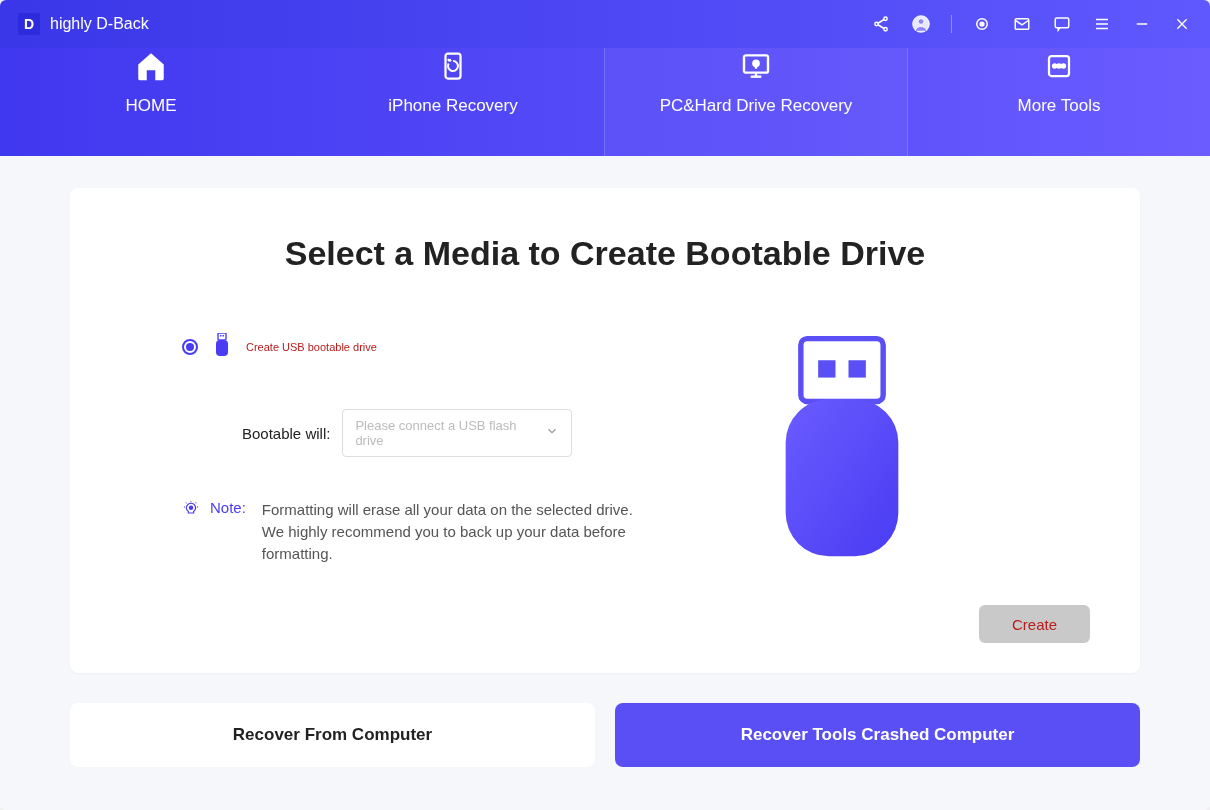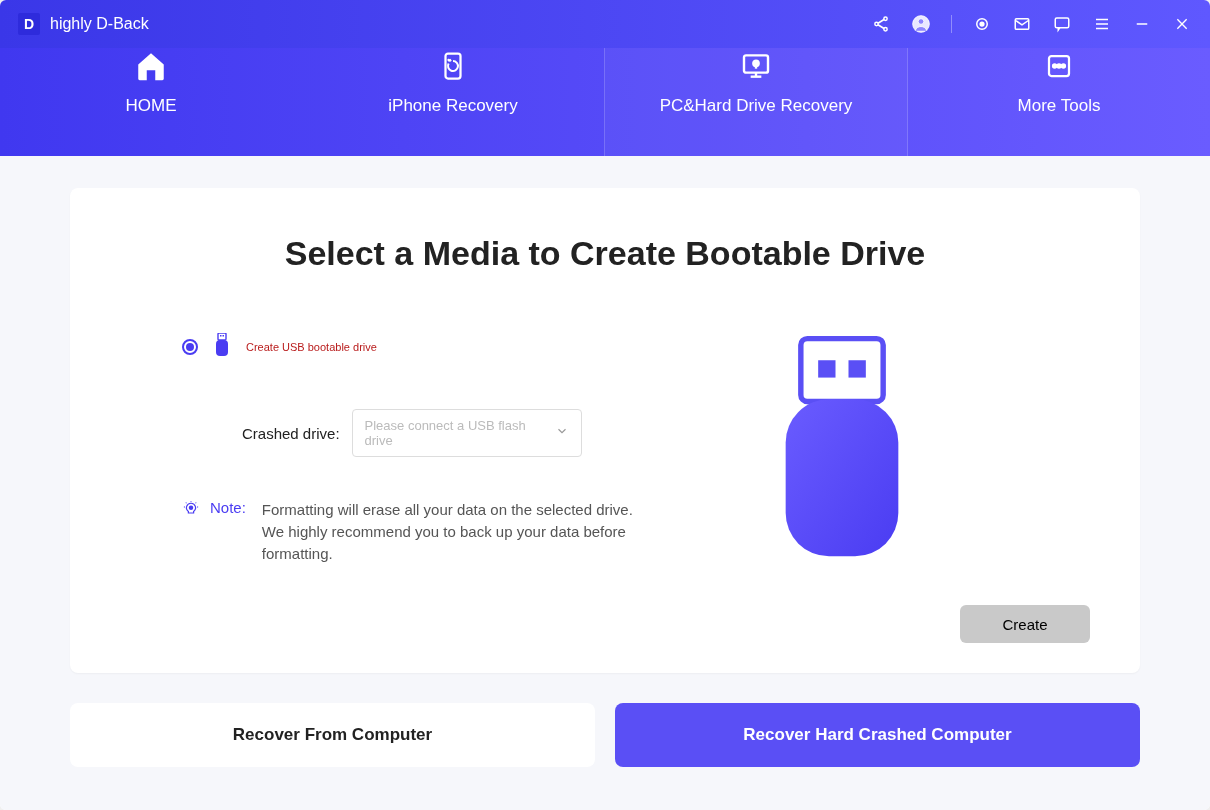--- a/index.html
+++ b/index.html
@@ -109,22 +109,22 @@
   .note-icon { color: #4a3cf2; flex-shrink: 0; margin-top: 2px; }
   .note-label { color: #4a3cf2; font-weight: 500; margin-right: 6px; white-space: nowrap; }
   .note-text { color: #555; line-height: 1.45; }
 
   .usb-big { width: 130px; height: 230px; }
 
   .card-footer {
     display: flex; justify-content: flex-end; margin-top: 38px;
   }
   .create-btn {
-    width: 130px; height: 38px; border-radius: 6px;
-    background: #c9c9c9; color: #000000; font-size: 15px;
+    width: 111px; height: 38px; border-radius: 6px;
+    background: #c9c9c9; color: #b91c1c; font-size: 15px;
     display: inline-flex; align-items: center; justify-content: center;
     cursor: not-allowed;
   }
 
   .bottom-row {
     display: flex; gap: 20px; height: 64px;
   }
   .big-btn {
     flex: 1; border-radius: 8px; display: flex; align-items: center; justify-content: center;
     font-size: 17px; font-weight: 700; cursor: pointer;
@@ -255,21 +255,21 @@
                 <rect x="4" y="0" width="8" height="7" rx="1" fill="none" stroke="#4a3cf2" stroke-width="1.4"></rect>
                 <rect x="6" y="2" width="1.5" height="1.5" fill="#4a3cf2"></rect>
                 <rect x="8.5" y="2" width="1.5" height="1.5" fill="#4a3cf2"></rect>
                 <rect x="2" y="7" width="12" height="16" rx="4" fill="#4a3cf2"></rect>
               </svg>
             </span>
             <span class="radio-label">Create USB bootable drive</span>
           </div>
 
           <div class="drive-row">
-            <span class="drive-label">Crashed drive:</span>
+            <span class="drive-label">Bootable will:</span>
             <div class="select">
               <span class="placeholder">Please connect a USB flash drive</span>
               <span class="chev">
                 <svg viewBox="0 0 24 24" width="14" height="14" fill="none" stroke="#999" stroke-width="2">
                     <path d="M6 9l6 6 6-6"></path>
                   </svg>
               </span>
             </div>
           </div>
 
@@ -308,17 +308,17 @@
         </div>
       </div>
 
       <div class="card-footer">
         <div class="create-btn">Create</div>
       </div>
     </div>
 
     <div class="bottom-row">
       <div class="big-btn white">Recover From Computer</div>
-      <div class="big-btn purple">Recover Hard Crashed Computer</div>
+      <div class="big-btn purple">Recover Tools Crashed Computer</div>
     </div>
   </div>
 
 </div>
 
 </body></html>

